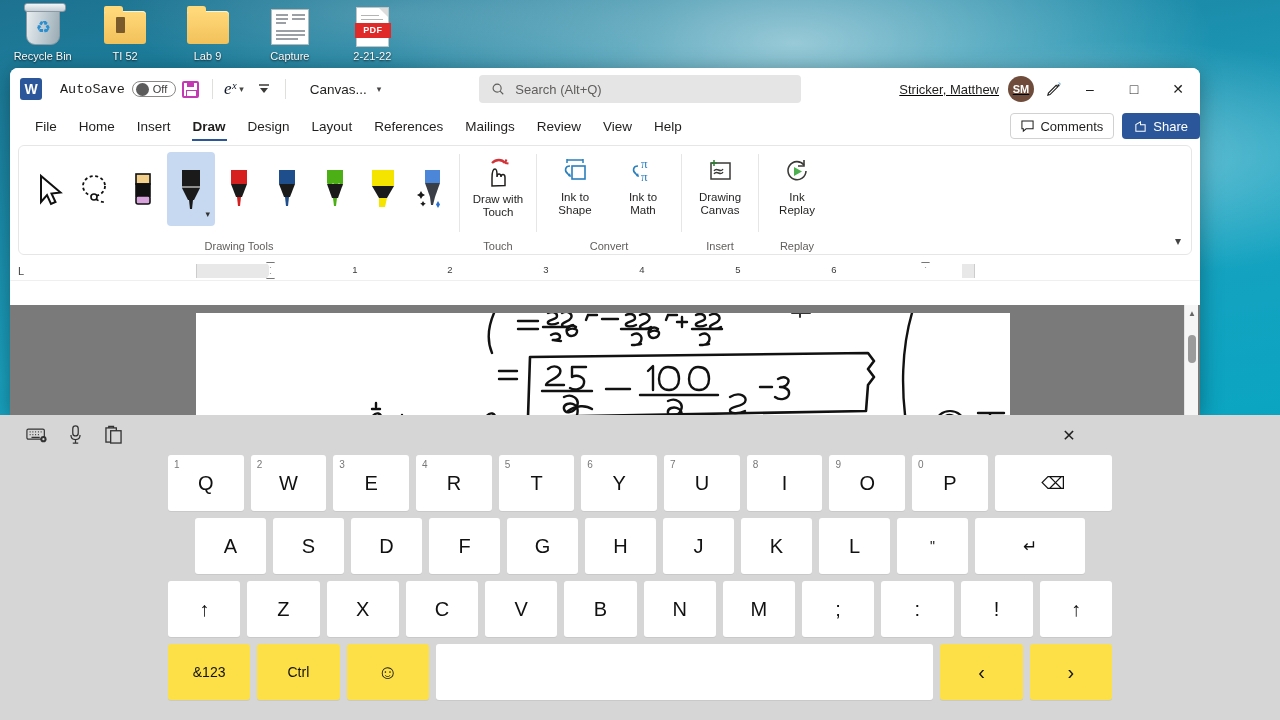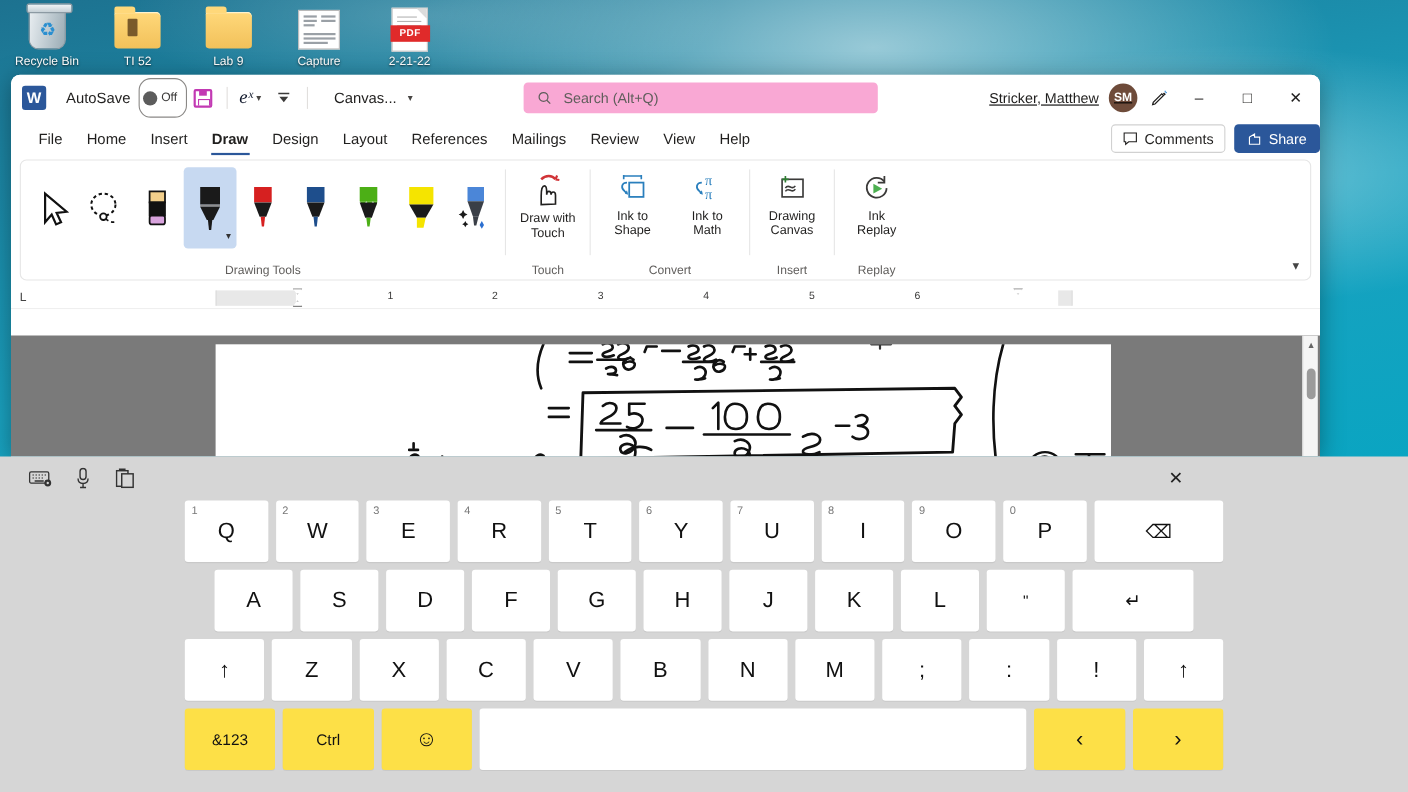--- a/index.html
+++ b/index.html
@@ -51,37 +51,37 @@
   .pdf i{position:absolute;left:4px;height:1.4px;background:#b4b4b4;display:block;}
 
   
   #word-window { position:absolute; left:10px; top:68px; width:1190px; height:347px;
      background:#fff; border-radius:8px 8px 0 0; overflow:hidden;
      box-shadow:0 4px 22px rgba(0,0,0,.35); }
   .titlebar { height:42px; display:flex; align-items:center; background:#fff; padding-left:10px;}
   .wicon { width:22px;height:22px;background:#2b579a;color:#fff;font-weight:bold;font-size:14px;
      display:flex;align-items:center;justify-content:center;border-radius:3px;}
   .autosave-wrap { display:flex; align-items:center; gap:7px; margin-left:18px; }
-  .autosave-label{font-size:13.5px;color:#201f1e;}
-  .toggle { width:44px;height:36px;border:1px solid #8a8886;border-radius:11px;background:#fff;
+  .autosave-label{font-size:13.5px;color:#201f1e;font-family:Liberation Mono, monospace;}
+  .toggle { width:44px;height:16px;border:1px solid #8a8886;border-radius:11px;background:#fff;
      display:flex;align-items:center;padding:0 3px;gap:4px;}
   .toggle .knob{width:13px;height:13px;border-radius:50%;background:#5c5c5c;}
   .toggle .tstate{font-size:11px;color:#3b3a39;}
   .tb-btn{width:30px;height:30px;display:flex;align-items:center;justify-content:center;
      border-radius:4px;cursor:default;}
   .save-ico{width:17px;height:17px;border:2px solid #c239b3;border-radius:2px;position:relative;}
   .save-ico:before{content:"";position:absolute;top:-1px;left:3px;width:7px;height:5px;background:#c239b3;}
   .save-ico:after{content:"";position:absolute;bottom:0px;left:2px;width:9px;height:5px;
      border:1.5px solid #c239b3;border-bottom:none;}
   .divider{width:1px;height:20px;background:#e1dfdd;margin:0 6px;}
   .ex-ico{font-family:"Liberation Serif",serif;font-style:italic;font-size:17px;color:#0f172a;}
   .chev{font-size:9px;color:#484644;margin-left:3px;}
   .docname{font-size:13.5px;color:#201f1e;margin-left:18px;display:flex;align-items:center;gap:7px;}
   .spacer{flex:1;}
-  .searchbox{width:322px;height:28px;background:#f9a8d4;border-radius:4px;display:flex;
+  .searchbox{width:322px;height:28px;background:#e5e5e5;border-radius:4px;display:flex;
      align-items:center;gap:10px;padding:0 12px;}
   .searchbox .ph{font-size:13px;color:#605e5c;}
   .acct{display:flex;align-items:center;gap:9px;margin-right:4px;text-decoration:underline;}
   .acct .nm{font-size:13px;color:#201f1e;}
   .avatar{width:26px;height:26px;border-radius:50%;background:#6e4b3a;color:#fff;font-size:11px;
      font-weight:bold;display:flex;align-items:center;justify-content:center;}
   .wbtn{width:44px;height:42px;display:flex;align-items:center;justify-content:center;
      font-size:14px;color:#201f1e;}
 
   

